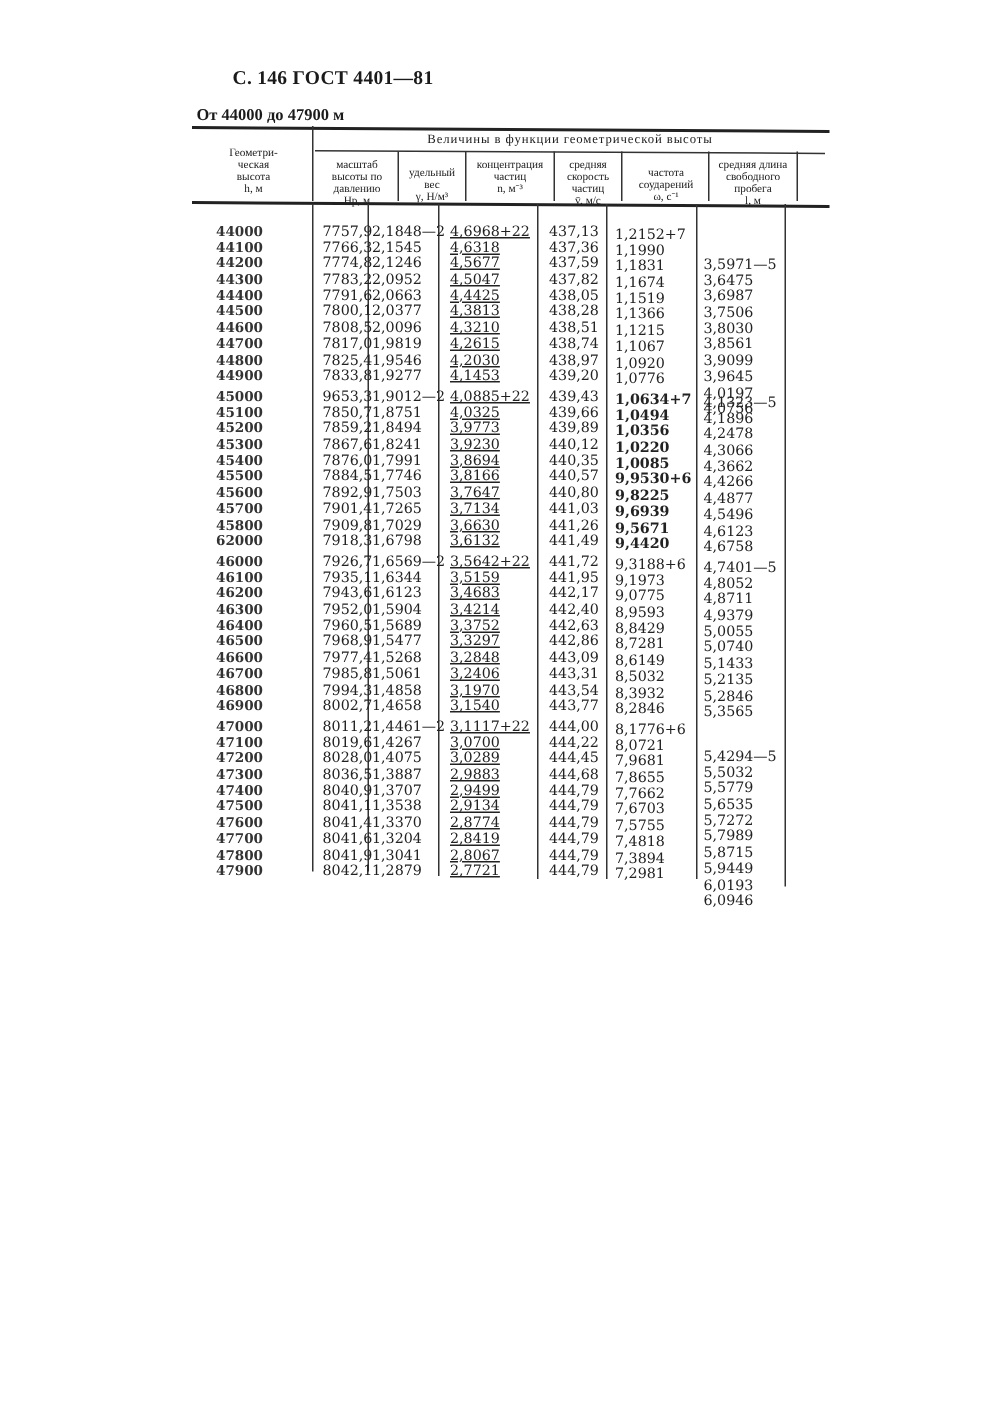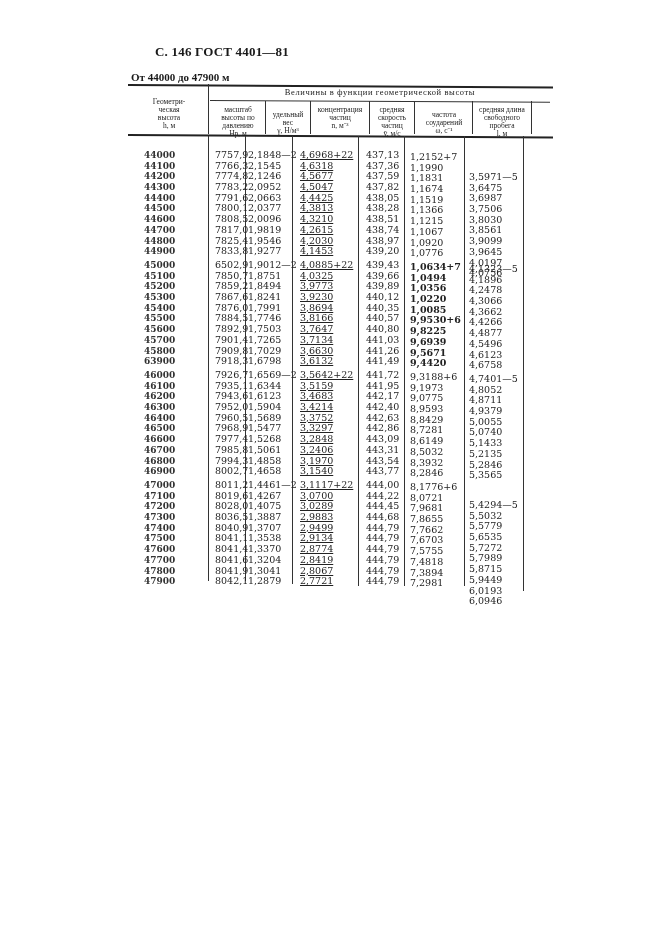--- a/index.html
+++ b/index.html
@@ -92,22 +92,22 @@
     <div class="cell c-h"><span class="row">44000</span><span class="row">44100</span><span class="row">44200</span><span class="row">44300</span><span class="row">44400</span><span class="row">44500</span><span class="row">44600</span><span class="row">44700</span><span class="row">44800</span><span class="row">44900</span></div>
     <div class="cell c-hp"><span class="row">7757,9</span><span class="row">7766,3</span><span class="row">7774,8</span><span class="row">7783,2</span><span class="row">7791,6</span><span class="row">7800,1</span><span class="row">7808,5</span><span class="row">7817,0</span><span class="row">7825,4</span><span class="row">7833,8</span></div>
     <div class="cell c-g"><span class="row">2,1848—2</span><span class="row">2,1545</span><span class="row">2,1246</span><span class="row">2,0952</span><span class="row">2,0663</span><span class="row">2,0377</span><span class="row">2,0096</span><span class="row">1,9819</span><span class="row">1,9546</span><span class="row">1,9277</span></div>
     <div class="cell c-n"><span class="row">4,6968+22</span><span class="row">4,6318</span><span class="row">4,5677</span><span class="row">4,5047</span><span class="row">4,4425</span><span class="row">4,3813</span><span class="row">4,3210</span><span class="row">4,2615</span><span class="row">4,2030</span><span class="row">4,1453</span></div>
     <div class="cell c-v"><span class="row">437,13</span><span class="row">437,36</span><span class="row">437,59</span><span class="row">437,82</span><span class="row">438,05</span><span class="row">438,28</span><span class="row">438,51</span><span class="row">438,74</span><span class="row">438,97</span><span class="row">439,20</span></div>
     <div class="cell c-w" style="top:2px;"><span class="row">1,2152+7</span><span class="row">1,1990</span><span class="row">1,1831</span><span class="row">1,1674</span><span class="row">1,1519</span><span class="row">1,1366</span><span class="row">1,1215</span><span class="row">1,1067</span><span class="row">1,0920</span><span class="row">1,0776</span></div>
     <div class="cell c-l" style="top:4px;margin-top:18px;"><span class="row">3,5971—5</span><span class="row">3,6475</span><span class="row">3,6987</span><span class="row">3,7506</span><span class="row">3,8030</span><span class="row">3,8561</span><span class="row">3,9099</span><span class="row">3,9645</span><span class="row">4,0197</span><span class="row">4,0756</span></div>
   </div>
 
   <div class="block" style="top:110px;">
-    <div class="cell c-h"><span class="row">45000</span><span class="row">45100</span><span class="row">45200</span><span class="row">45300</span><span class="row">45400</span><span class="row">45500</span><span class="row">45600</span><span class="row">45700</span><span class="row">45800</span><span class="row">63900</span></div>
-    <div class="cell c-hp"><span class="row">6502,9</span><span class="row">7850,7</span><span class="row">7859,2</span><span class="row">7867,6</span><span class="row">7876,0</span><span class="row">7884,5</span><span class="row">7892,9</span><span class="row">7901,4</span><span class="row">7909,8</span><span class="row">7918,3</span></div>
+    <div class="cell c-h"><span class="row">45000</span><span class="row">45100</span><span class="row">45200</span><span class="row">45300</span><span class="row">45400</span><span class="row">45500</span><span class="row">45600</span><span class="row">45700</span><span class="row">45800</span><span class="row">62000</span></div>
+    <div class="cell c-hp"><span class="row">9653,3</span><span class="row">7850,7</span><span class="row">7859,2</span><span class="row">7867,6</span><span class="row">7876,0</span><span class="row">7884,5</span><span class="row">7892,9</span><span class="row">7901,4</span><span class="row">7909,8</span><span class="row">7918,3</span></div>
     <div class="cell c-g"><span class="row">1,9012—2</span><span class="row">1,8751</span><span class="row">1,8494</span><span class="row">1,8241</span><span class="row">1,7991</span><span class="row">1,7746</span><span class="row">1,7503</span><span class="row">1,7265</span><span class="row">1,7029</span><span class="row">1,6798</span></div>
     <div class="cell c-n"><span class="row">4,0885+22</span><span class="row">4,0325</span><span class="row">3,9773</span><span class="row">3,9230</span><span class="row">3,8694</span><span class="row">3,8166</span><span class="row">3,7647</span><span class="row">3,7134</span><span class="row">3,6630</span><span class="row">3,6132</span></div>
     <div class="cell c-v"><span class="row">439,43</span><span class="row">439,66</span><span class="row">439,89</span><span class="row">440,12</span><span class="row">440,35</span><span class="row">440,57</span><span class="row">440,80</span><span class="row">441,03</span><span class="row">441,26</span><span class="row">441,49</span></div>
     <div class="cell c-w" style="top:2px;font-weight:bold;"><span class="row">1,0634+7</span><span class="row">1,0494</span><span class="row">1,0356</span><span class="row">1,0220</span><span class="row">1,0085</span><span class="row">9,9530+6</span><span class="row">9,8225</span><span class="row">9,6939</span><span class="row">9,5671</span><span class="row">9,4420</span></div>
     <div class="cell c-l" style="top:4px;"><span class="row">4,1323—5</span><span class="row">4,1896</span><span class="row">4,2478</span><span class="row">4,3066</span><span class="row">4,3662</span><span class="row">4,4266</span><span class="row">4,4877</span><span class="row">4,5496</span><span class="row">4,6123</span><span class="row">4,6758</span></div>
   </div>
 
   <div class="block" style="top:220px;">
     <div class="cell c-h"><span class="row">46000</span><span class="row">46100</span><span class="row">46200</span><span class="row">46300</span><span class="row">46400</span><span class="row">46500</span><span class="row">46600</span><span class="row">46700</span><span class="row">46800</span><span class="row">46900</span></div>
     <div class="cell c-hp"><span class="row">7926,7</span><span class="row">7935,1</span><span class="row">7943,6</span><span class="row">7952,0</span><span class="row">7960,5</span><span class="row">7968,9</span><span class="row">7977,4</span><span class="row">7985,8</span><span class="row">7994,3</span><span class="row">8002,7</span></div>

